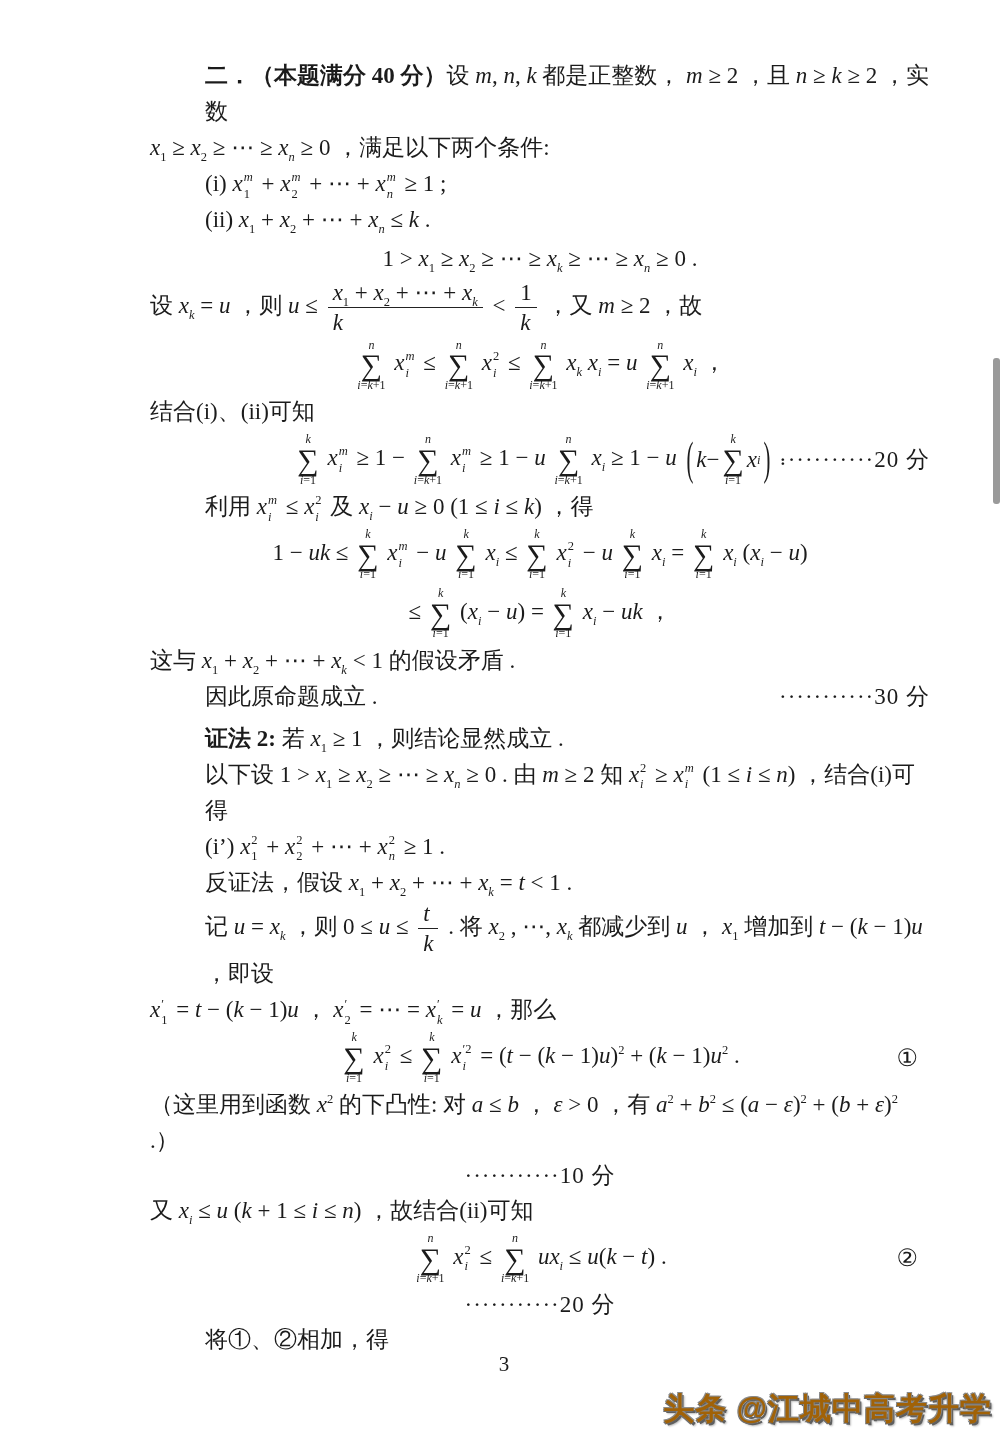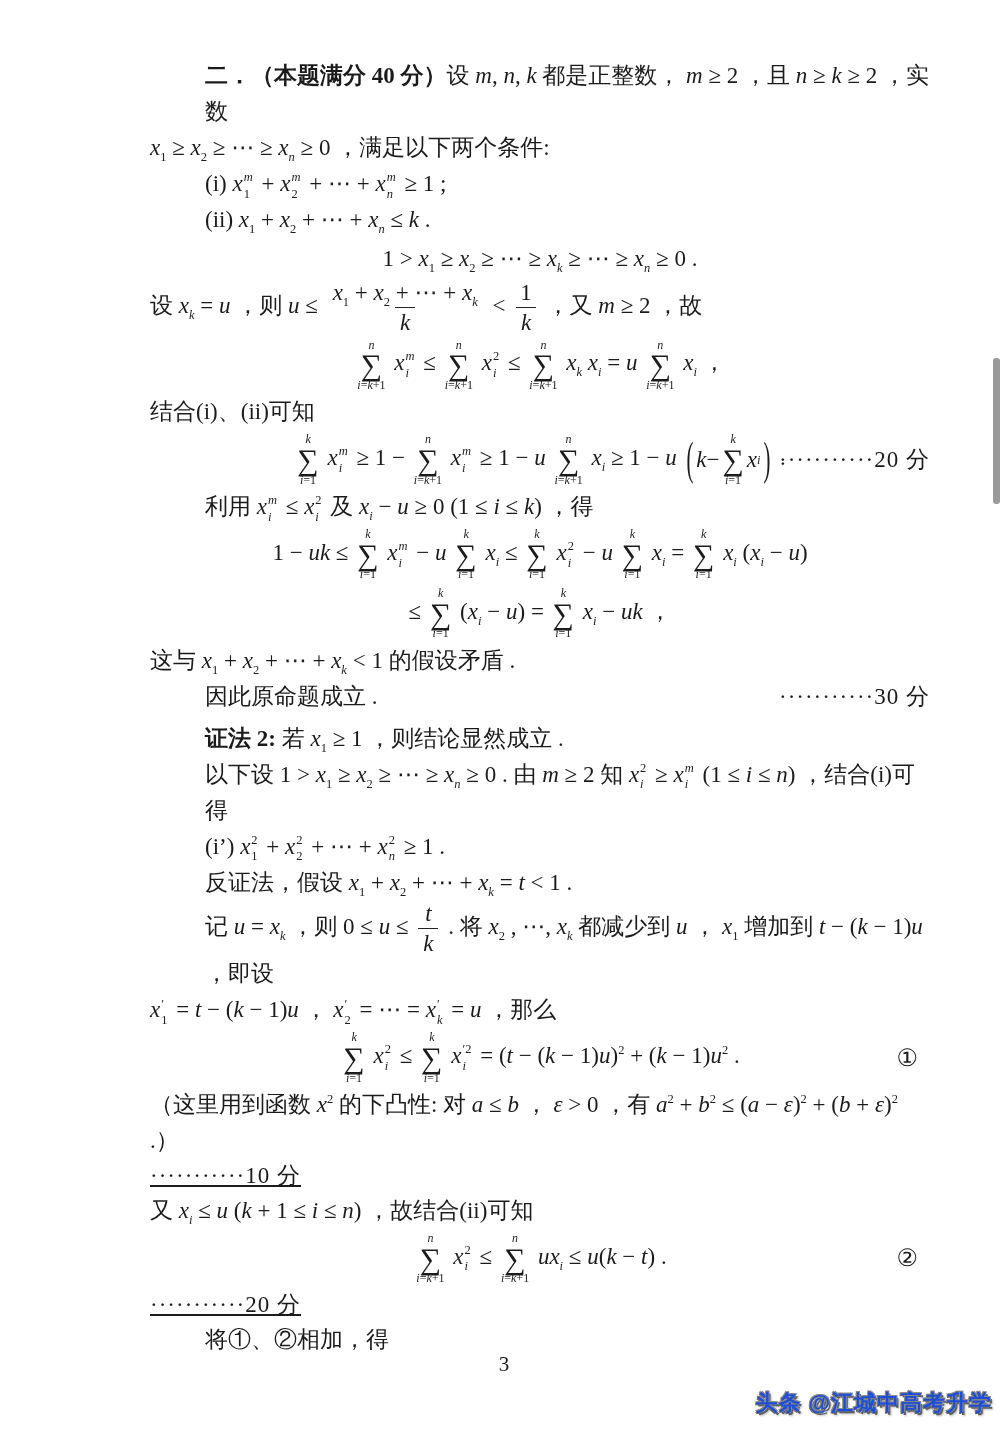--- a/index.html
+++ b/index.html
@@ -4,48 +4,48 @@
 <style>
   * { margin:0; padding:0; box-sizing:border-box; }
   html,body { width:1008px; height:1447px; background:#ffffff; overflow:hidden; }
   body { font-family:"Liberation Serif","DejaVu Serif",serif; color:#1b1b1b; font-size:23px; }
   .page { position:relative; width:1008px; height:1447px; background:#ffffff;padding-left:24px; }
   .content { position:absolute; left:150px; right:78px; top:58px; }
   .line { position:relative; line-height:36px; }
   .para { text-align:left; }
   .para-indent { text-align:left; padding-left:55px; }
   .display { text-align:center; padding:3px 0; }
-  .rightline { text-align:left; line-height:34px; letter-spacing:1px;text-decoration:underline; }
+  .rightline { text-align:center; line-height:34px; letter-spacing:1px; }
   .gap { margin-top:6px; }
   i { font-style:italic; font-family:"Liberation Serif","DejaVu Serif",serif; }
   b { font-weight:700; }
   
   .ms { display:inline-flex; flex-direction:column; align-items:center; vertical-align:middle; margin:0 3px; line-height:1; }
   .ms-t,.ms-b { font-size:12px; line-height:1.05; white-space:nowrap; }
   .ms-g { font-size:30px; line-height:.92; font-weight:400; }
   
-  .mf { display:inline-flex; flex-direction:column; align-items:center; vertical-align:middle; margin:0 4px; line-height:1.1; }
+  .mf { display:inline-flex; flex-direction:column; vertical-align:middle; margin:0 4px; line-height:1.1; }
   .mf-n { padding:0 5px 2px; white-space:nowrap; }
   .mf-d { border-top:1.6px solid #222; padding:2px 5px 0; white-space:nowrap; }
   
   .mv { display:inline-flex; flex-direction:column; align-items:flex-start; vertical-align:middle; font-size:12.5px; line-height:1; margin:0 3px 0 1px; row-gap:4px; }
   .mv-t,.mv-b { min-height:9px; }
   sup.mu { font-size:12.5px; line-height:0; }
   sub.md { font-size:12.5px; line-height:0; }
   
   .mp { display:inline-flex; align-items:center; vertical-align:middle; }
   .mp .paren { display:inline-block; transform:scaleY(2.05) scaleX(.9); margin:0 3px; }
   .mp-c { display:inline-flex; align-items:center; }
   .mr { font-style:normal; }
   
   .score { position:absolute; right:0; top:50%; transform:translateY(-50%); letter-spacing:1px; white-space:nowrap; }
   .tag { position:absolute; right:12px; top:50%; transform:translateY(-50%); font-size:24px; }
   .pagenum { position:absolute; left:0; width:100%; text-align:center; top:1352px; font-size:21px; }
   .watermark { position:absolute; right:16px; top:1388px; font-family:"Liberation Sans","DejaVu Sans",sans-serif;
-               font-weight:700; font-size:22px; letter-spacing:1px; color:#1d4ed8;
+               font-weight:700; font-size:31px; letter-spacing:1px; color:#a16207;
                text-shadow:-1px -1px 0 #8a8a8a, 1px -1px 0 #8a8a8a, -1px 1px 0 #6f6f6f, 2px 2px 0 #5f5f5f, 3px 3px 2px #bdbdbd; }
   .scrollbar { position:absolute; left:993px; top:358px; width:7px; height:146px; background:#9a9a9a; border-radius:3px; }
 </style>
 </head>
 <body>
 
 <div class="page">
   <div class="content">
       <div class="line para-indent"><span class="mline"><b>二．（本题满分 40 分）</b>设 <i>m</i>, <i>n</i>, <i>k</i> 都是正整数， <i>m</i> ≥ 2 ，且 <i>n</i> ≥ <i>k</i> ≥ 2 ，实数</span></div>
       <div class="line para"><span class="mline"><i>x</i><sub class="md">1</sub> ≥ <i>x</i><sub class="md">2</sub> ≥ ⋯ ≥ <i>x</i><sub class="md"><i>n</i></sub> ≥ 0 ，满足以下两个条件:</span></div>

